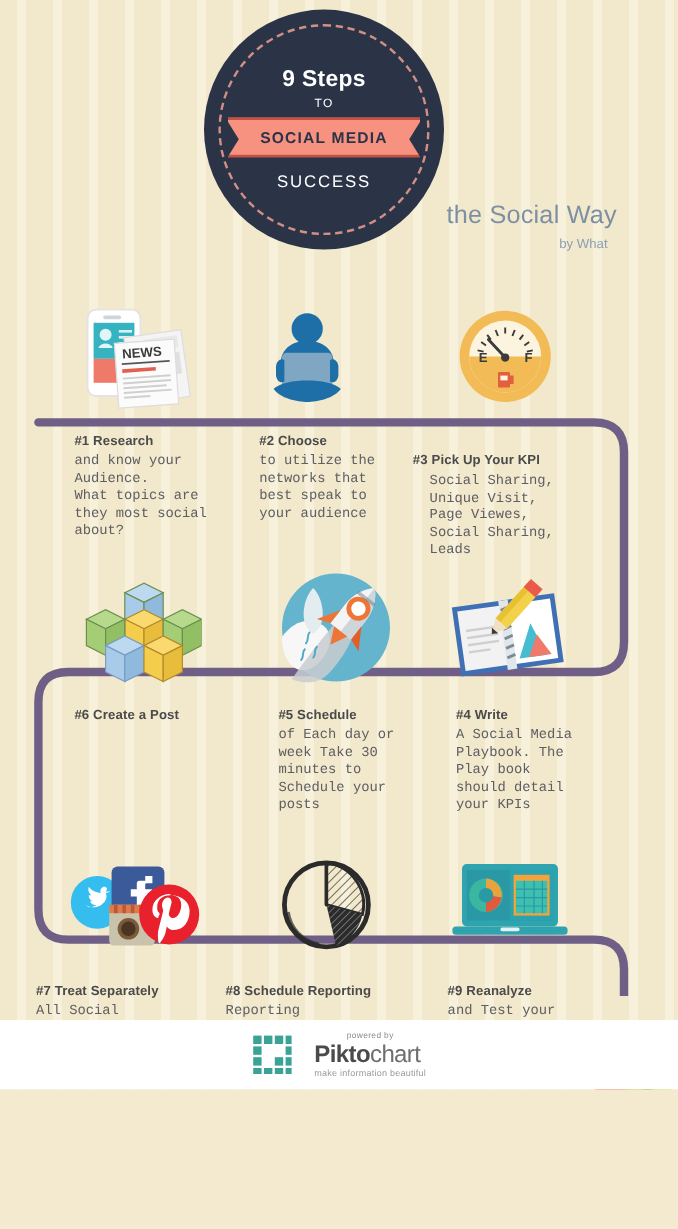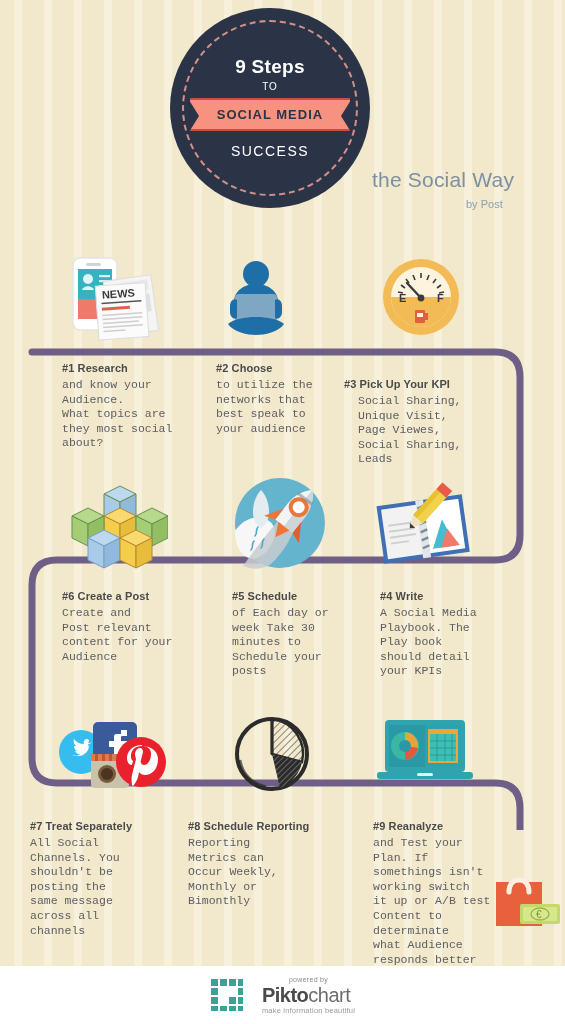--- a/index.html
+++ b/index.html
@@ -2,21 +2,21 @@
 <html><head>
 <meta charset="utf-8">
 <style>
   html,body{margin:0;padding:0;}
   body{
     width:565px;height:1024px;overflow:hidden;position:relative;
     font-family:"Liberation Sans", sans-serif;
     background:#f3ead0;
   }
   #page{
-    position:absolute;inset:0;width:565px;height:1024px;overflow:hidden;
+    position:absolute;inset:0;width:565px;height:908px;overflow:hidden;
     background-color:#f2e8cc;
     background-image:repeating-linear-gradient(90deg,
        #f2e8cc 0px, #f2e8cc 14px,
        #f7f0da 14px, #f7f0da 22px,
        #f2e8cc 22px, #f2e8cc 30px);
   }
   
   .badge{
     position:absolute;left:170px;top:8px;width:200px;height:200px;
     border-radius:50%;background:#2b3447;
@@ -87,21 +87,21 @@
   <div class="badge">
     <div class="badge-ring"></div>
     <div class="badge-inner">
       <div class="badge-steps">9 Steps</div>
       <div class="badge-to">TO</div>
       <div class="ribbon">SOCIAL MEDIA</div>
       <div class="badge-success">SUCCESS</div>
     </div>
   </div>
   <div class="hdr-title">the Social Way</div>
-  <div class="hdr-sub">by Post</div>
+  <div class="hdr-sub">by What</div>
 
   <svg class="snake" viewBox="0 0 565 500" width="565" height="500">
     <path d="M 32 22 L 495 22 Q 520 22 520 47 L 520 205 Q 520 230 495 230 L 57 230 Q 32 230 32 255 L 32 428 Q 32 453 57 453 L 495 453 Q 520 453 520 478 L 520 500" fill="none" stroke="#6f5f86" stroke-width="7" stroke-linecap="round"></path>
   </svg>
 
   <svg class="icon" style="left:55px;top:252px" width="110" height="95" viewBox="0 0 110 95">
     <rect x="18" y="6" width="44" height="72" rx="7" fill="#ffffff" stroke="#e3e3e3" stroke-width="1.5"></rect>
     <rect x="23" y="17" width="34" height="30" fill="#35b3c0"></rect>
     <rect x="23" y="47" width="34" height="20" fill="#ef7a6a"></rect>
     <rect x="31" y="11" width="15" height="3" rx="1.5" fill="#cfd6da"></rect>
@@ -267,24 +267,20 @@
       <rect x="40" y="2" width="13" height="42" fill="#f2d24b"></rect>
       <rect x="40" y="2" width="5" height="42" fill="#e8c133"></rect>
       <rect x="40" y="0" width="13" height="9" fill="#ea5a4a"></rect>
       <polygon points="40,44 53,44 46.5,56" fill="#f0e2c0"></polygon>
       <polygon points="43,52 50,52 46.5,56" fill="#3b3b3b"></polygon>
     </g>
   </svg>
 
   <div class="step" style="left:62px;top:590px;width:160px">
     <h3>#6 Create a Post</h3>
-    <p>Create and
-Post relevant
-content for your
-Audience</p>
   </div>
   <div class="step" style="left:232px;top:590px">
     <h3>#5 Schedule</h3>
     <p>of Each day or
 week Take 30
 minutes to
 Schedule your
 posts</p>
   </div>
   <div class="step" style="left:380px;top:590px">

